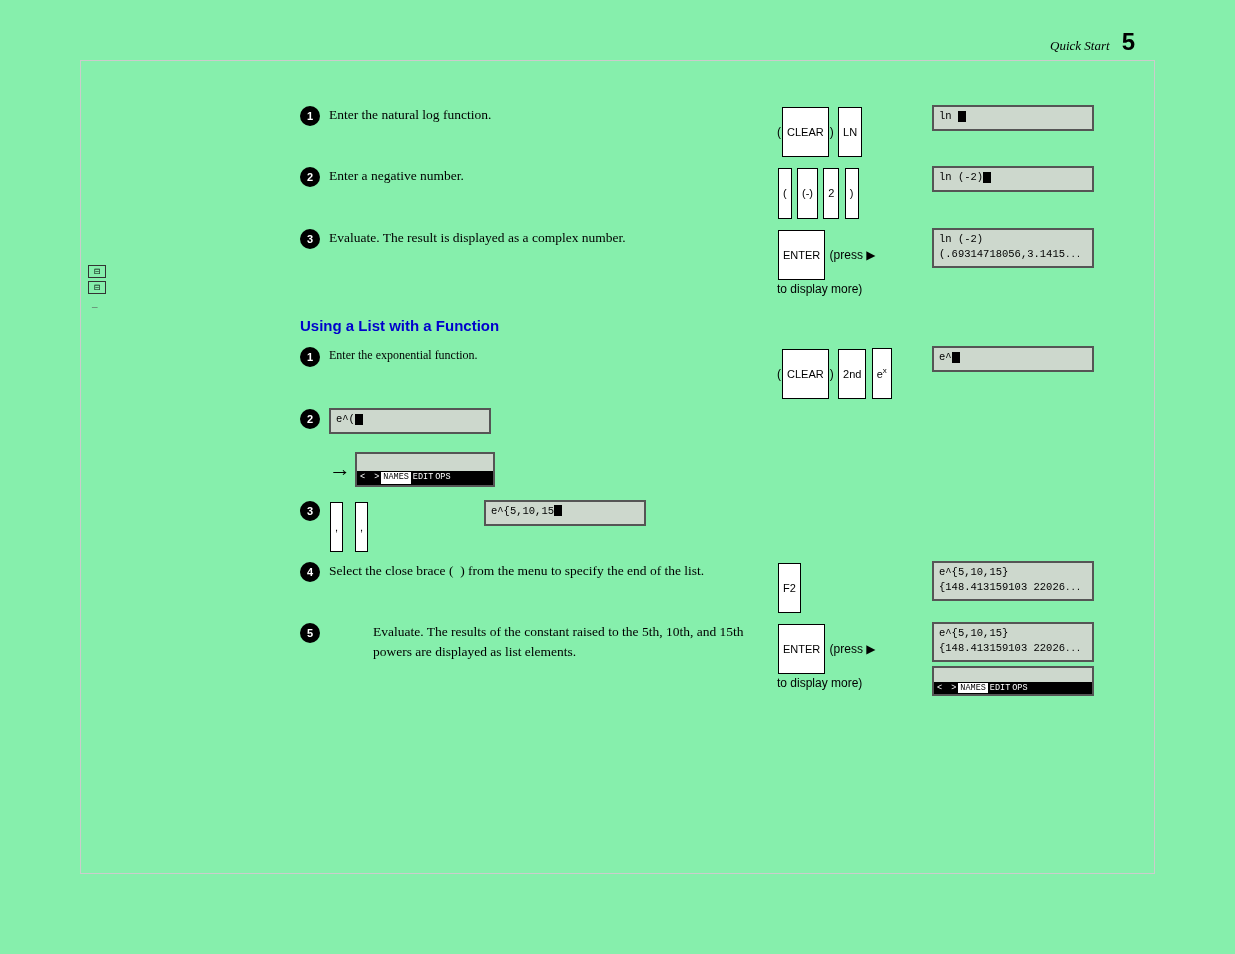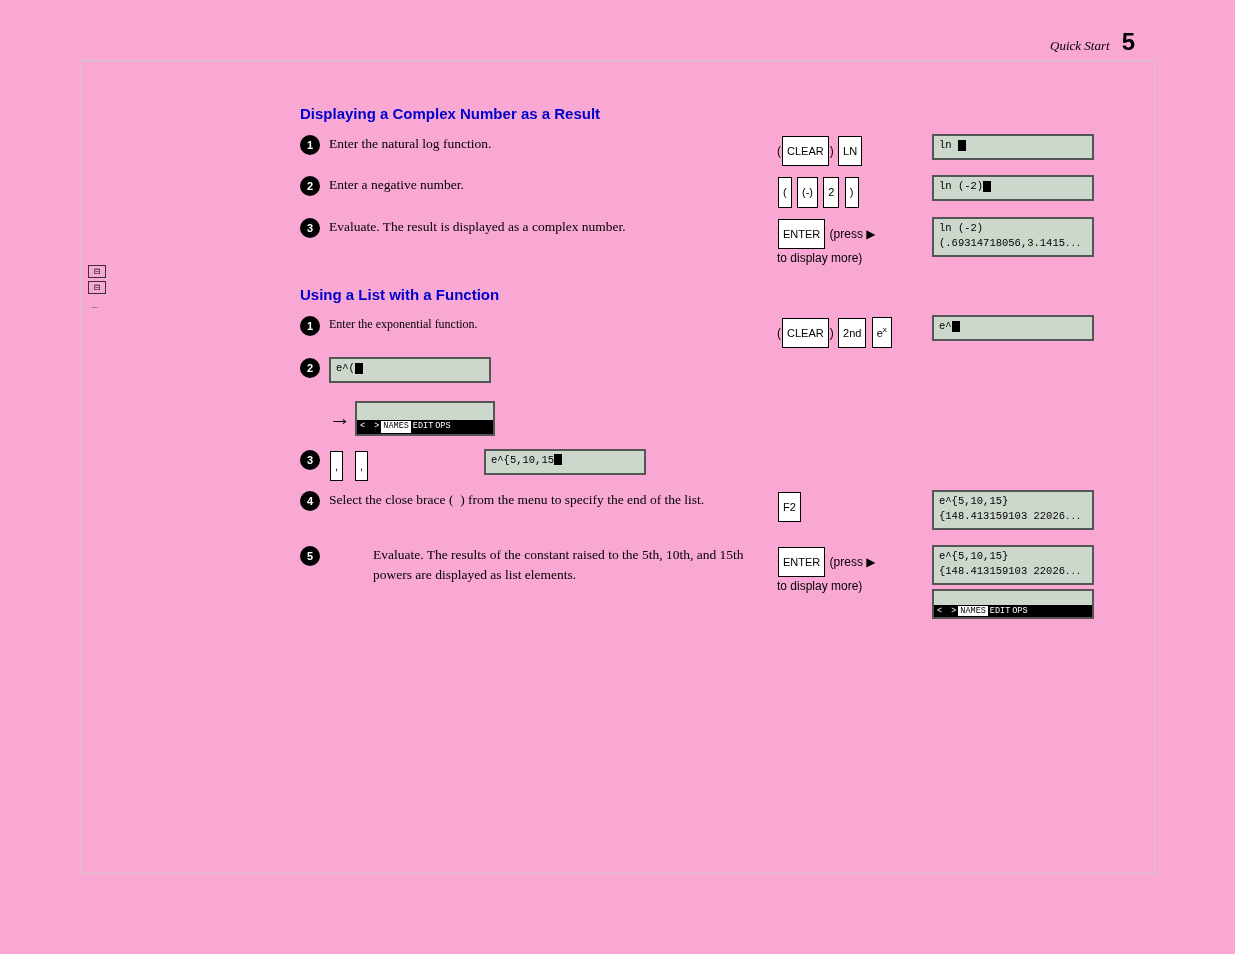--- a/index.html
+++ b/index.html
@@ -51,21 +51,21 @@
       right: 100px;
       display: flex;
       align-items: baseline;
       gap: 12px;
     }
 
     
     .key-btn {
       display: inline-block;
       border: 1.5px solid #000;
-      padding: 7px 4px;
+      padding: 17px 4px;
       font-size: 11px;
       font-family: Arial, sans-serif;
       background: #fff;
       margin: 0 1px;
       line-height: 1.3;
     }
 
     .key-btn sup {
       font-size: 8px;
     }
@@ -81,21 +81,21 @@
       min-height: 26px;
       line-height: 1.45;
       margin-bottom: 6px;
     }
 
     
     .page-wrapper {
       position: relative;
       width: 1235px;
       min-height: 954px;
-      background: #f9a8d4;
+      background: #86efac;
     }
 
     .left-gutter-marks {
       position: absolute;
       left: 88px;
       top: 265px;
       display: flex;
       flex-direction: column;
       gap: 6px;
     }
@@ -118,21 +118,20 @@
   <div class="left-gutter-marks">
     <div style="display:flex; flex-direction:column; align-items:center; gap:3px;">
       <div style="width:18px; height:13px; border:1.5px solid #333; font-size:8px; display:flex; align-items:center; justify-content:center; font-family:Arial;">⊟</div>
       <div style="width:18px; height:13px; border:1.5px solid #333; font-size:8px; display:flex; align-items:center; justify-content:center; font-family:Arial;">⊟</div>
     </div>
     <span style="font-size:11px; color:#555; margin-left:4px;">–</span>
   </div>
 
   <div style="position:absolute; top:105px; left:300px; right:135px;">
 
-    <div style="color:#00c; font-weight:bold; font-size:15px; font-family:Arial,sans-serif; margin-bottom:12px;">Displaying a Complex Number as a Result</div>
 
     <div>
 
       <div style="display:flex; align-items:flex-start; margin-bottom:9px;">
         <div style="width:20px;height:20px;background:#000;color:#fff;border-radius:50%;display:flex;align-items:center;justify-content:center;font-size:11px;font-weight:bold;font-family:Arial;flex-shrink:0;margin-right:9px;margin-top:1px;">1</div>
         <div style="flex:1; font-size:13.5px; line-height:1.5;">Enter the natural log function.</div>
         <div style="width:155px; flex-shrink:0; font-family:Arial,sans-serif; font-size:12px; padding-top:2px;">
           (<span class="key-btn">CLEAR</span>)
           <span class="key-btn">LN</span>
         </div>

